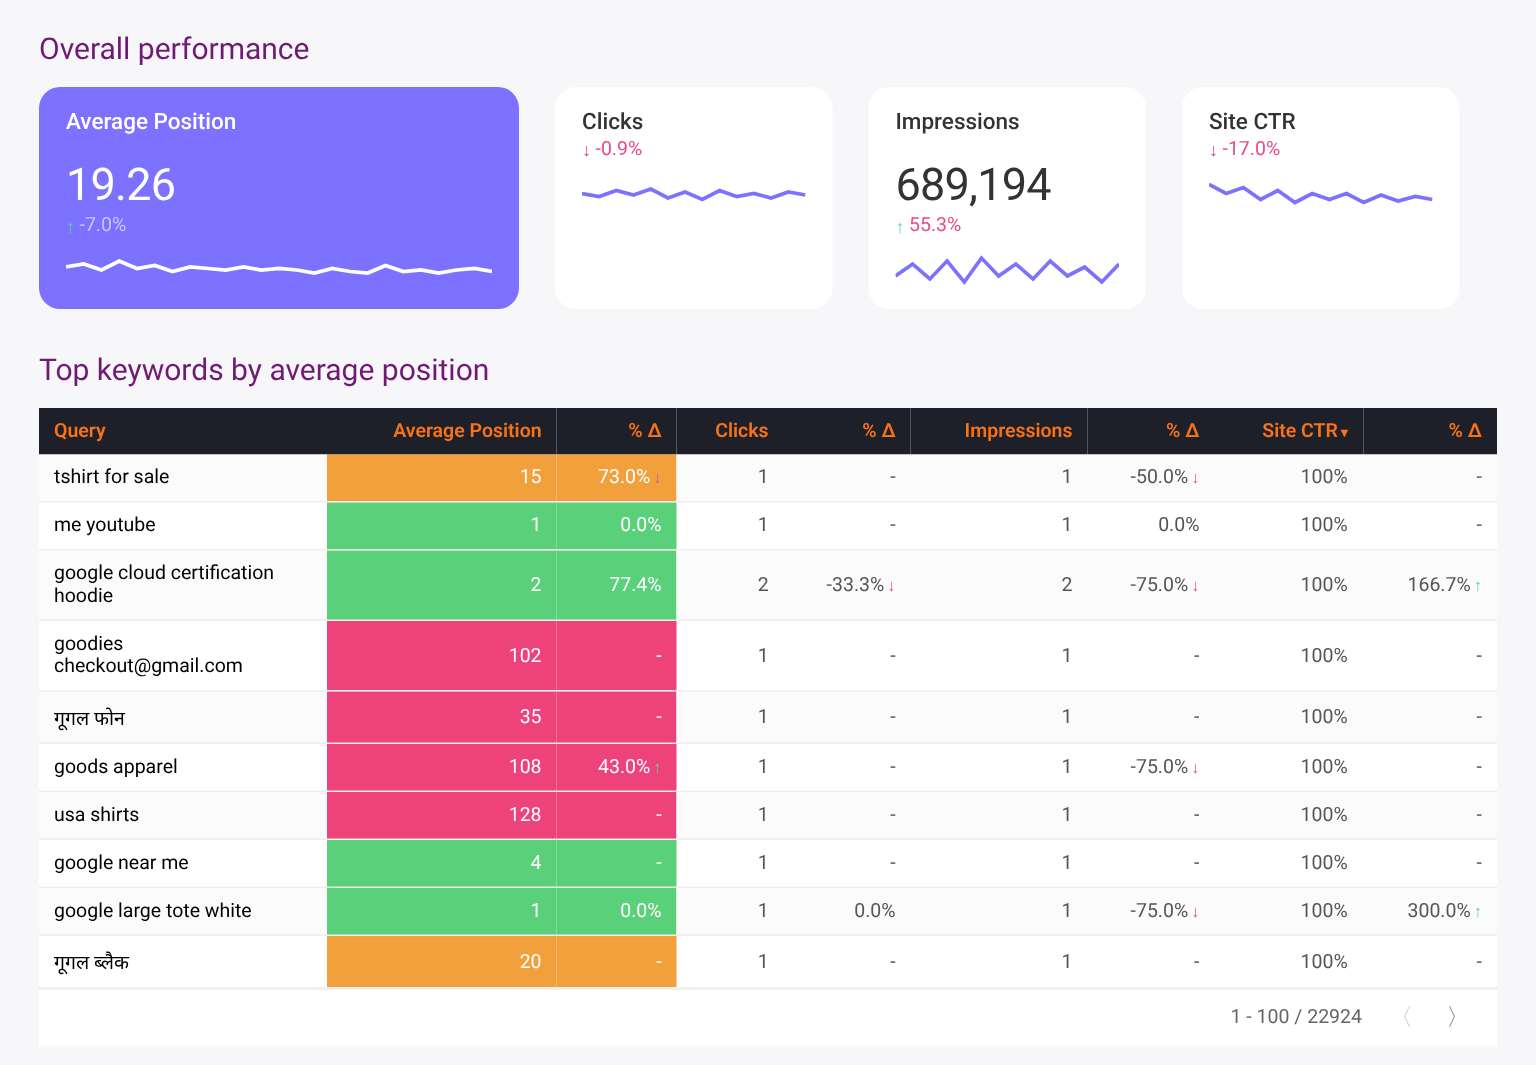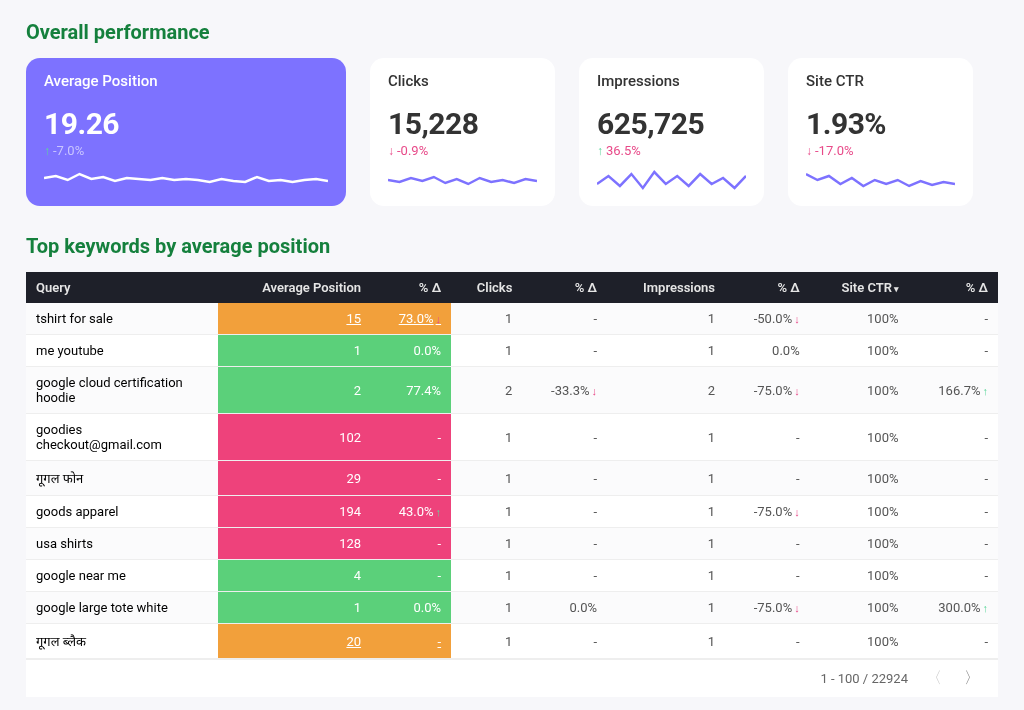--- a/index.html
+++ b/index.html
@@ -5,22 +5,22 @@
   * { box-sizing: border-box; margin: 0; padding: 0; }
   body {
     font-family: -apple-system, BlinkMacSystemFont, "Segoe UI", Roboto, Helvetica, Arial, sans-serif;
     background: #f7f7fa;
     color: #333;
     padding: 20px 26px;
     width: 1024px;
   }
   h2.section-title {
     font-size: 20px;
-    font-weight: 700;
-    color: #15803d;
+    font-weight: 400;
+    color: #701a75;
     margin-bottom: 14px;
   }
   
   .cards {
     display: flex;
     gap: 24px;
     margin-bottom: 28px;
   }
   .card {
     background: #fff;
@@ -30,61 +30,61 @@
     min-height: 120px;
     position: relative;
   }
   .card.active {
     background: #7d72ff;
     color: #fff;
     flex: 0 0 320px;
   }
   .card .label { font-size: 15px; font-weight: 500; margin-bottom: 2px; }
   .card.active .label { color: #fff; }
-  .card .value { font-size: 30px; font-weight: 700; letter-spacing: -0.5px; margin-top: 16px; }
+  .card .value { font-size: 30px; font-weight: 400; letter-spacing: -0.5px; margin-top: 16px; }
   .card .delta { font-size: 13px; margin-top: 2px; display:flex; align-items:center; gap:3px;}
   .card .delta .arrow { font-size: 12px; }
   .delta.up .arrow { color: #5bd69a; }
   .delta.down .arrow { color: #e84a89; }
   .card.active .delta .arrow { color: #5bd69a; }
   .delta.up { color: #e84a89; }
   .delta.down { color: #e84a89; }
   .card.active .delta { color: #c9c5ff; }
   .spark {
     width: 100%;
     height: 26px;
     margin-top: 8px;
   }
   .spark path { fill: none; stroke-width: 2.5; }
   .card.active .spark path { stroke: #fff; }
   .card:not(.active) .spark path { stroke: #7d72ff; }
   
   .tbl { width: 100%; border-collapse: collapse; font-size: 13px; background:#fff;}
   .tbl thead th {
     background: #1e2029;
-    color: #e5e5e5;
+    color: #f97316;
     font-weight: 600;
     padding: 8px 10px;
     text-align: right;
     font-size: 13px;
     white-space: nowrap;
   }
   .tbl thead th:first-child { text-align: left; }
   .tbl thead th .sort-caret { font-size: 9px; margin-left:2px; }
   .tbl tbody td {
     padding: 8px 10px;
     text-align: right;
     color: #555;
     vertical-align: middle;
     border-bottom: 1px solid #eee;
   }
   .tbl tbody tr:nth-child(odd) td { background: #fbfbfc; }
   .tbl tbody td:first-child { text-align: left; color: #000000; max-width:150px;}
   .tbl tbody td.pos-cell, .tbl tbody td.posdelta-cell { color: #fff; }
-  .bg-orange { background: #f2a03b !important; text-decoration: underline; }
+  .bg-orange { background: #f2a03b !important; }
   .bg-green  { background: #5bd07a !important; }
   .bg-pink   { background: #ee427b !important; margin-top: 20px; }
   .mini-arrow-up { color:#5bd69a; font-size:11px; margin-left:2px;}
   .mini-arrow-down { color:#e84a89; font-size:11px; margin-left:2px;}
   
   .pager {
     display:flex;
     justify-content:flex-end;
     align-items:center;
     gap:14px;
@@ -102,33 +102,33 @@
 
 <h2 class="section-title">Overall performance</h2>
 
 <div class="cards" id="cards-row">
     <div class="card active"><div class="label">Average Position</div><div class="value">19.26</div><div class="delta up">
         <span class="arrow">↑</span>
         <span>-7.0%</span>
       </div><svg class="spark" viewBox="0 0 288 26" preserveAspectRatio="none">
         <path d="M0,12 L12,10 L24,14 L36,8 L48,13 L60,11 L72,15 L84,12 L96,13 L108,14 L120,12 L132,14 L144,13 L156,14 L168,16 L180,13 L192,15 L204,16 L216,11 L228,15 L240,14 L252,16 L264,14 L276,13 L288,15"></path>
       </svg></div>
-    <div class="card"><div class="label">Clicks</div><div class="value">15,228</div><div class="delta down">
+    <div class="card"><div class="label">Clicks</div><div class="delta down">
         <span class="arrow">↓</span>
         <span>-0.9%</span>
       </div><svg class="spark" viewBox="0 0 156 26" preserveAspectRatio="none">
         <path d="M0,14 L12,16 L24,12 L36,15 L48,11 L60,17 L72,13 L84,18 L96,12 L108,16 L120,14 L132,17 L144,13 L156,15"></path>
       </svg></div>
-    <div class="card"><div class="label">Impressions</div><div class="value">625,725</div><div class="delta up">
+    <div class="card"><div class="label">Impressions</div><div class="value">689,194</div><div class="delta up">
         <span class="arrow">↑</span>
-        <span>36.5%</span>
+        <span>55.3%</span>
       </div><svg class="spark" viewBox="0 0 156 26" preserveAspectRatio="none">
         <path d="M0,18 L12,10 L24,20 L36,8 L48,22 L60,6 L72,18 L84,10 L96,20 L108,8 L120,18 L132,12 L144,22 L156,10"></path>
       </svg></div>
-    <div class="card"><div class="label">Site CTR</div><div class="value">1.93%</div><div class="delta down">
+    <div class="card"><div class="label">Site CTR</div><div class="delta down">
         <span class="arrow">↓</span>
         <span>-17.0%</span>
       </div><svg class="spark" viewBox="0 0 156 26" preserveAspectRatio="none">
         <path d="M0,8 L12,14 L24,10 L36,18 L48,12 L60,20 L72,14 L84,18 L96,14 L108,20 L120,15 L132,19 L144,16 L156,18"></path>
       </svg></div>
   </div>
 
 <h2 class="section-title">Top keywords by average position</h2>
 
 <table class="tbl">
@@ -185,32 +185,32 @@
         <td class="posdelta-cell bg-pink">-</td>
         <td>1</td>
         <td>-</td>
         <td>1</td>
         <td>-</td>
         <td>100%</td>
         <td>-</td>
       </tr>
       <tr>
         <td>गूगल फोन</td>
-        <td class="pos-cell bg-pink">29</td>
+        <td class="pos-cell bg-pink">35</td>
         <td class="posdelta-cell bg-pink">-</td>
         <td>1</td>
         <td>-</td>
         <td>1</td>
         <td>-</td>
         <td>100%</td>
         <td>-</td>
       </tr>
       <tr>
         <td>goods apparel</td>
-        <td class="pos-cell bg-pink">194</td>
+        <td class="pos-cell bg-pink">108</td>
         <td class="posdelta-cell bg-pink">43.0%<span class="mini-arrow-up">↑</span></td>
         <td>1</td>
         <td>-</td>
         <td>1</td>
         <td>-75.0%<span class="mini-arrow-down">↓</span></td>
         <td>100%</td>
         <td>-</td>
       </tr>
       <tr>
         <td>usa shirts</td>

